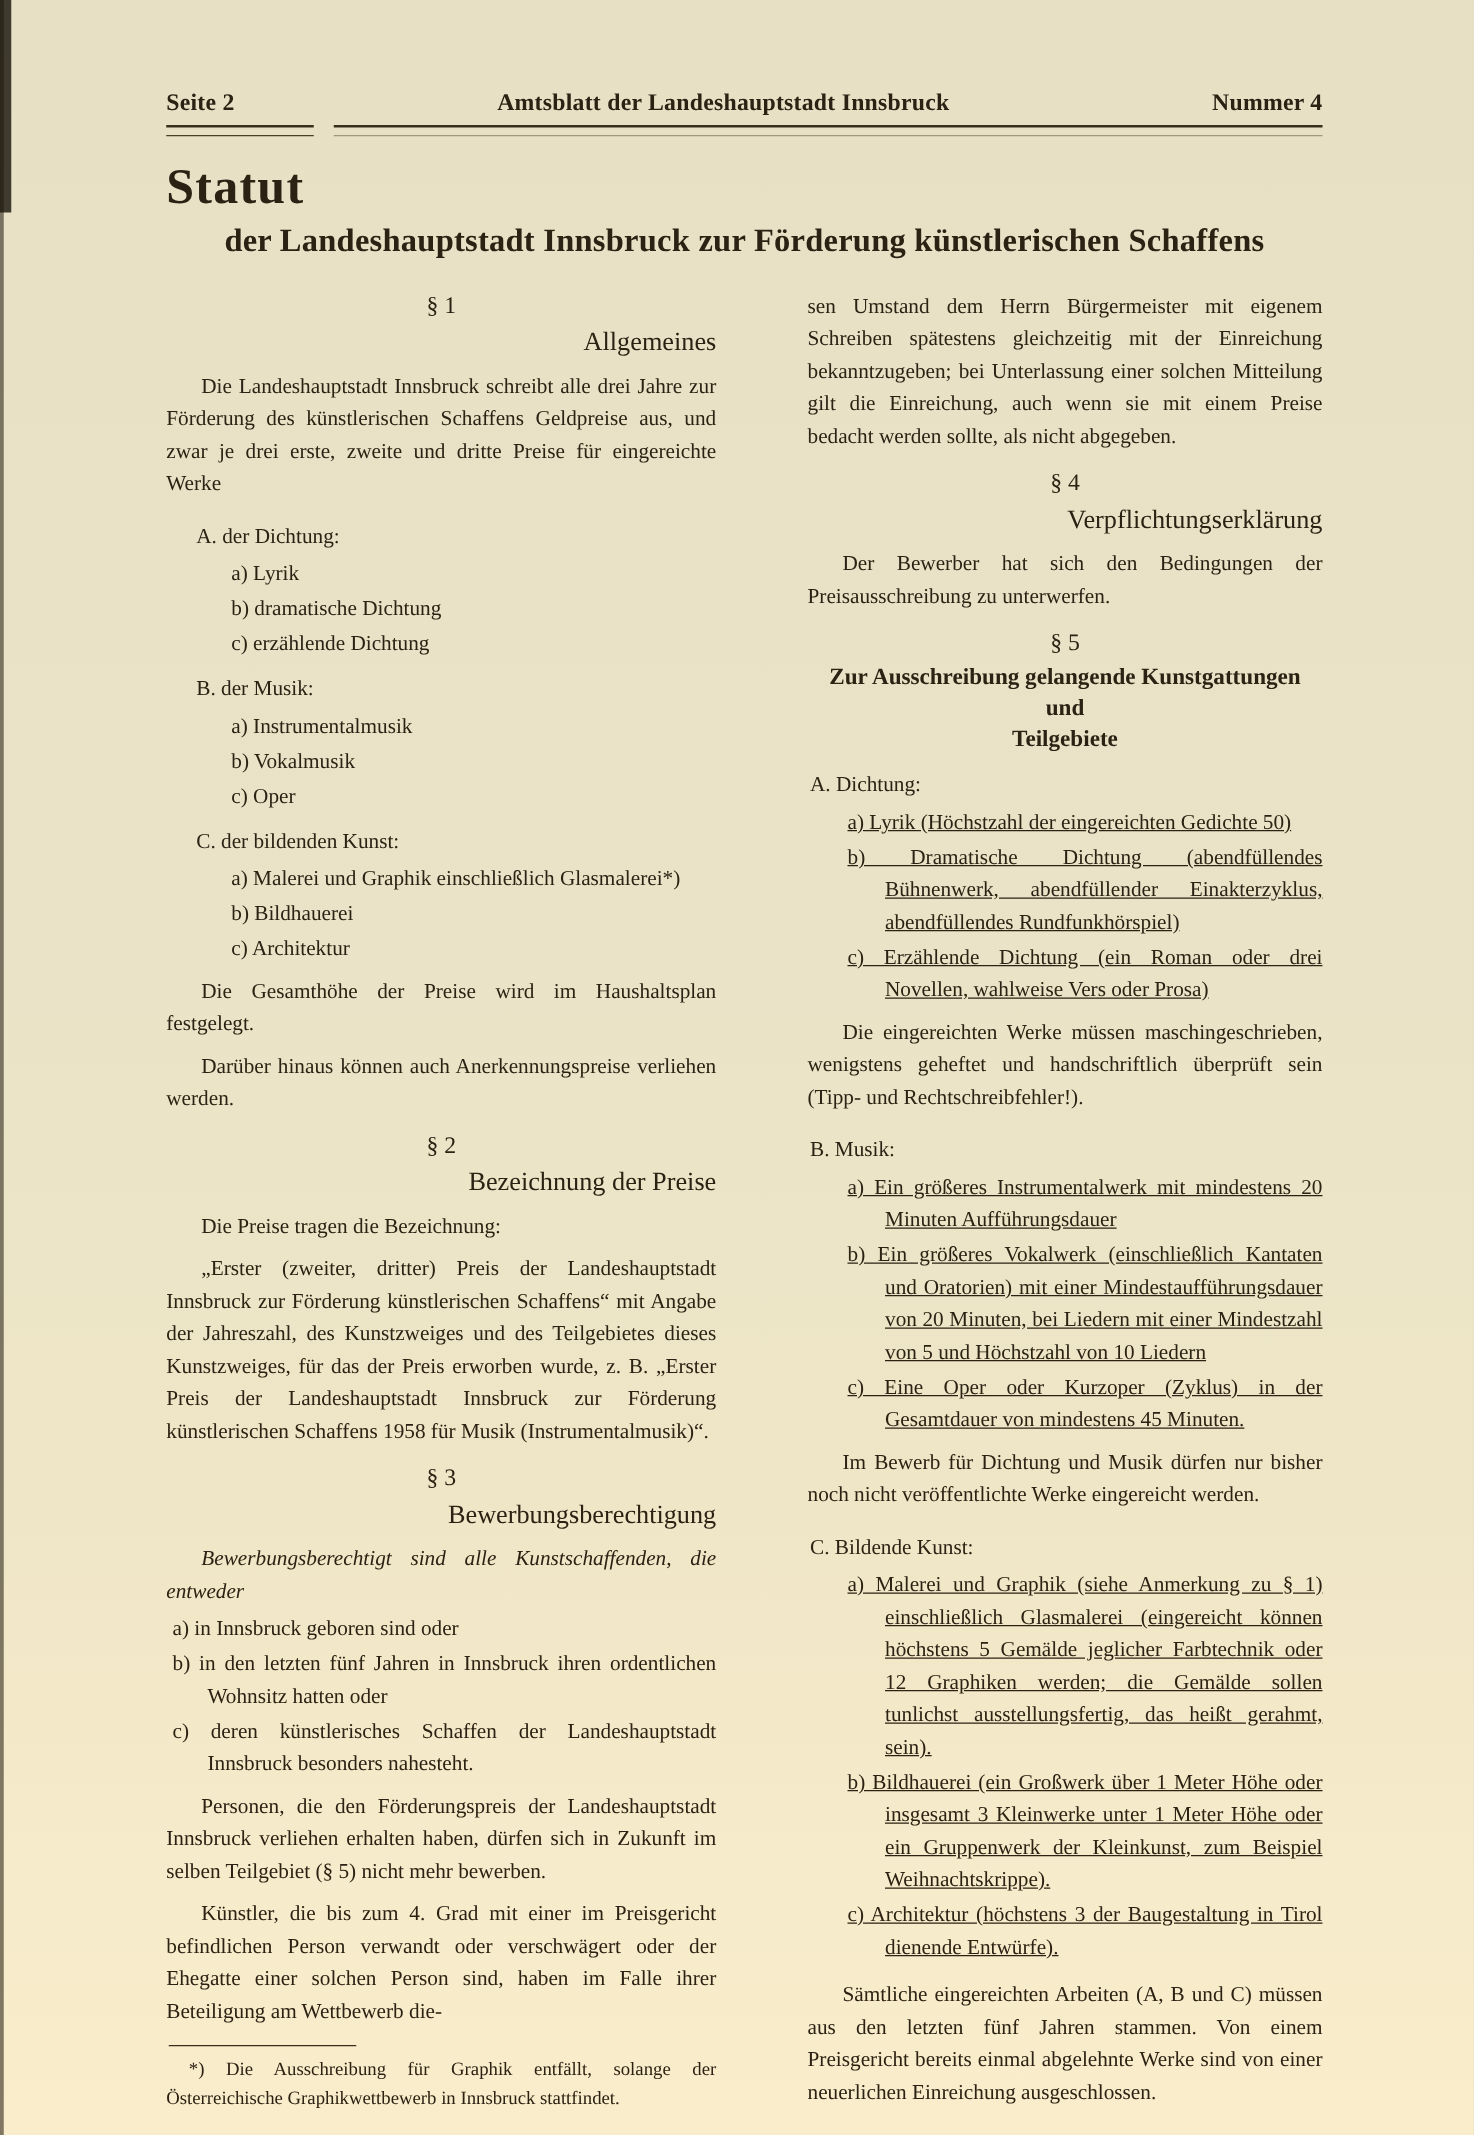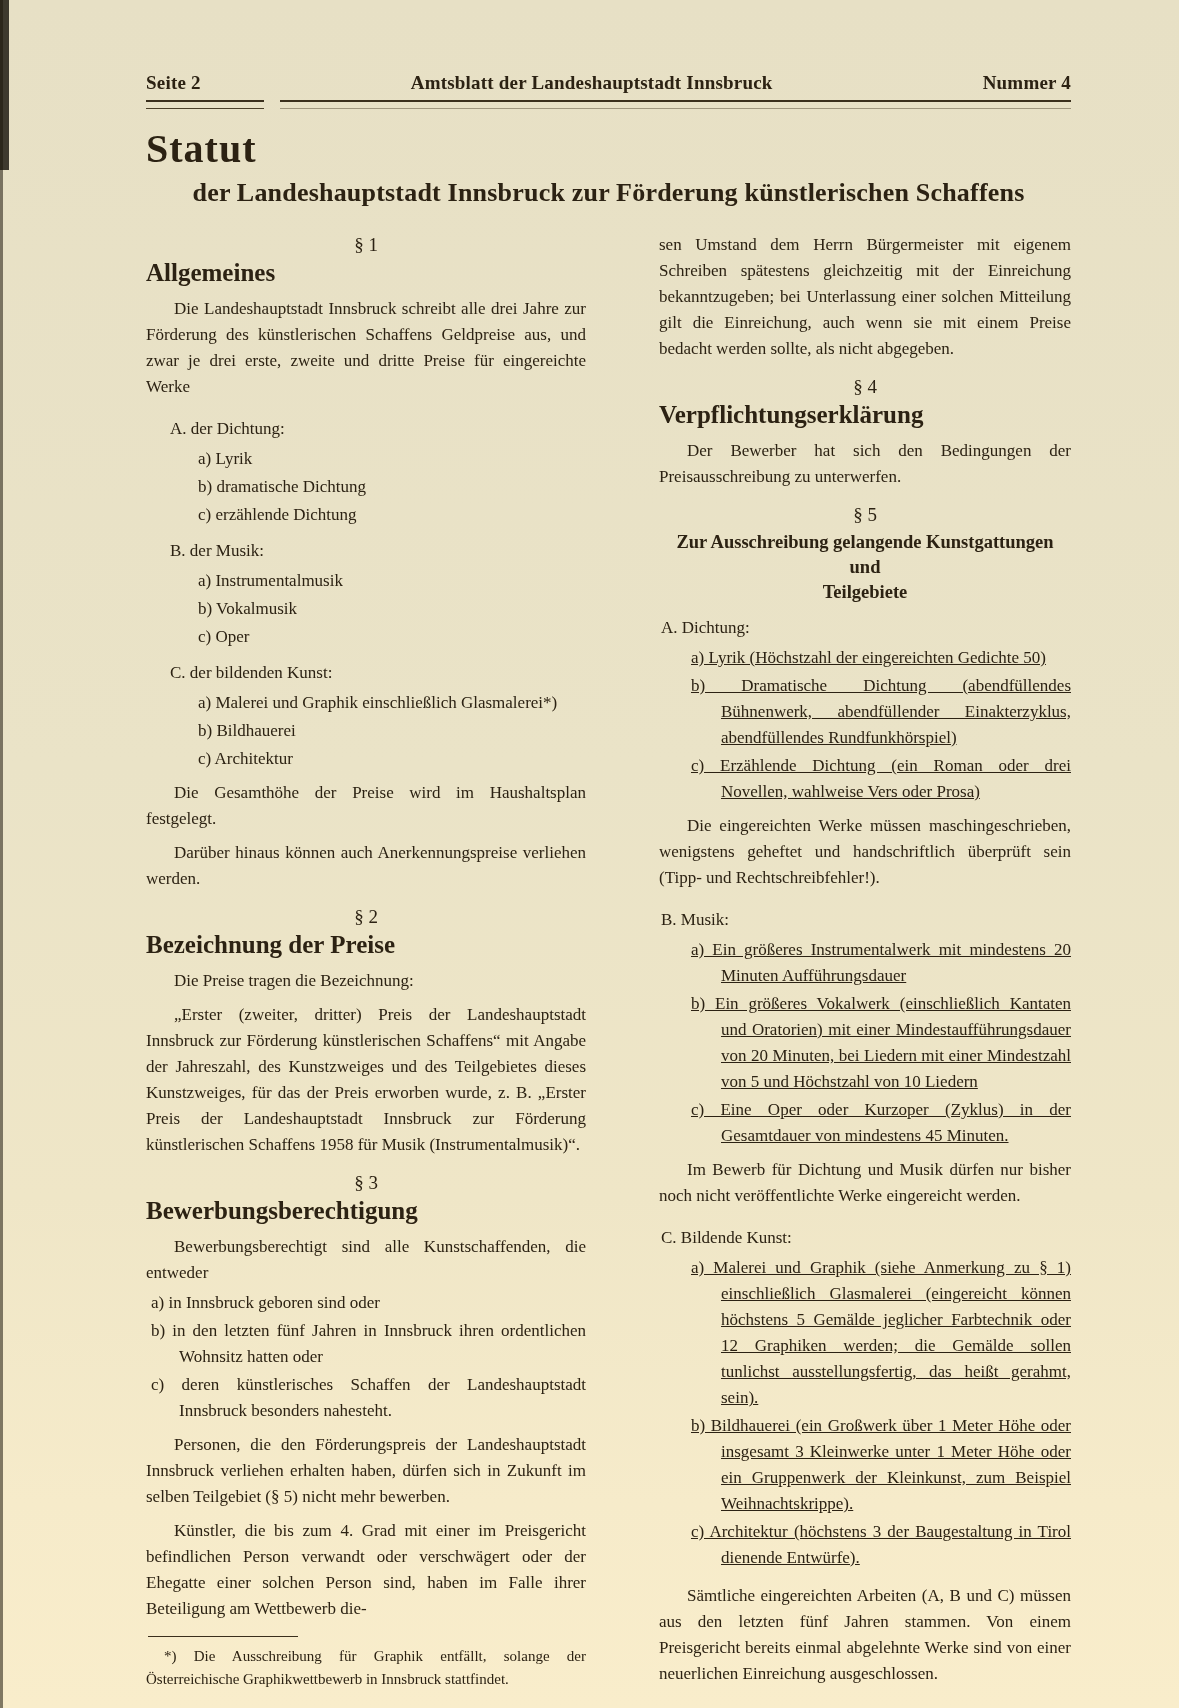--- a/index.html
+++ b/index.html
@@ -8,46 +8,46 @@
     font-family:"Liberation Serif","DejaVu Serif",serif;
     background:#d8d2b8;
   }
   #page{
     position:relative;width:1179px;height:1708px;overflow:hidden;
     background:linear-gradient(180deg,#e7e0c5 0%,#eae3c7 45%,#efe6c7 70%,#f6ebca 88%,#f9edcb 100%);
     color:#2c2213;
   }
   .edge-strip{position:absolute;left:0;top:0;bottom:0;width:3px;background:rgba(30,24,12,.55);}
   .edge-corner{position:absolute;left:0;top:0;width:9px;height:170px;background:rgba(20,16,8,.8);}
-  #content{position:absolute;left:146px;top:72px;width:925px;}
+  #content{position:absolute;left:133px;top:72px;width:925px;}
 
   
   .hdr{display:flex;justify-content:space-between;align-items:baseline;font-size:19px;font-weight:600;letter-spacing:.2px;}
   .hdr .c{font-weight:600;}
   .rules{display:flex;margin-top:6px;align-items:flex-start;}
   .rule-left{width:118px;height:6px;border-top:2.5px solid #3a2f1c;border-bottom:1.5px solid #4a3f28;}
   .rule-main{flex:1;margin-left:16px;height:6px;border-top:2.5px solid #3a2f1c;border-bottom:1px solid rgba(74,63,40,.45);}
 
   
   .title{ font-size:40px;font-weight:700;margin-top:16px;letter-spacing:1px;}
   .subtitle{text-align:center;font-size:26px;font-weight:700;margin-top:6px;letter-spacing:.2px;}
 
   
   .cols{display:flex;margin-top:24px;align-items:flex-start;}
   .col{font-size:17px;line-height:26px;text-align:justify;}
   .col-l{width:440px;}
   .col-r{width:412px;margin-left:73px;}
 
   .snum{text-align:center;font-size:19px;margin:12px 0 2px 0;font-weight:400;text-indent:0;}
-  .stitle{text-align:left;font-size:25px;font-weight:700;margin:0 0 10px 0;text-indent:0;}
+  .stitle{text-align:right;font-size:21px;font-weight:400;margin:0 0 10px 0;text-indent:0;}
   .stitle2{text-align:center;font-size:18.5px;font-weight:700;line-height:25px;text-indent:0;}
   .stitle2.last{margin-bottom:10px;}
   p{margin:0 0 8px 0;text-indent:28px;}
   p.noindent{text-indent:0;}
-  p.tight{margin-bottom:4px;}
+  p.tight{margin-bottom:4px;font-style:italic;}
 
   .cat{margin:2px 0 4px 0;padding-left:24px;text-indent:0;}
   .cat.flush{padding-left:2px;}
   .li{padding-left:80px;text-indent:-28px;margin:0 0 2px 0;}
   .li-mid{padding-left:33px;text-indent:-28px;margin:0 0 2px 0;}
   .li-r{padding-left:62px;text-indent:-30px;margin:0 0 2px 0;text-decoration:underline;}
   .gap-s{height:6px;}
   .gap-m{height:10px;}
 
   .fnrule{width:150px;border-top:1.5px solid #3a2f1c;margin:14px 0 8px 2px;height:0;}

